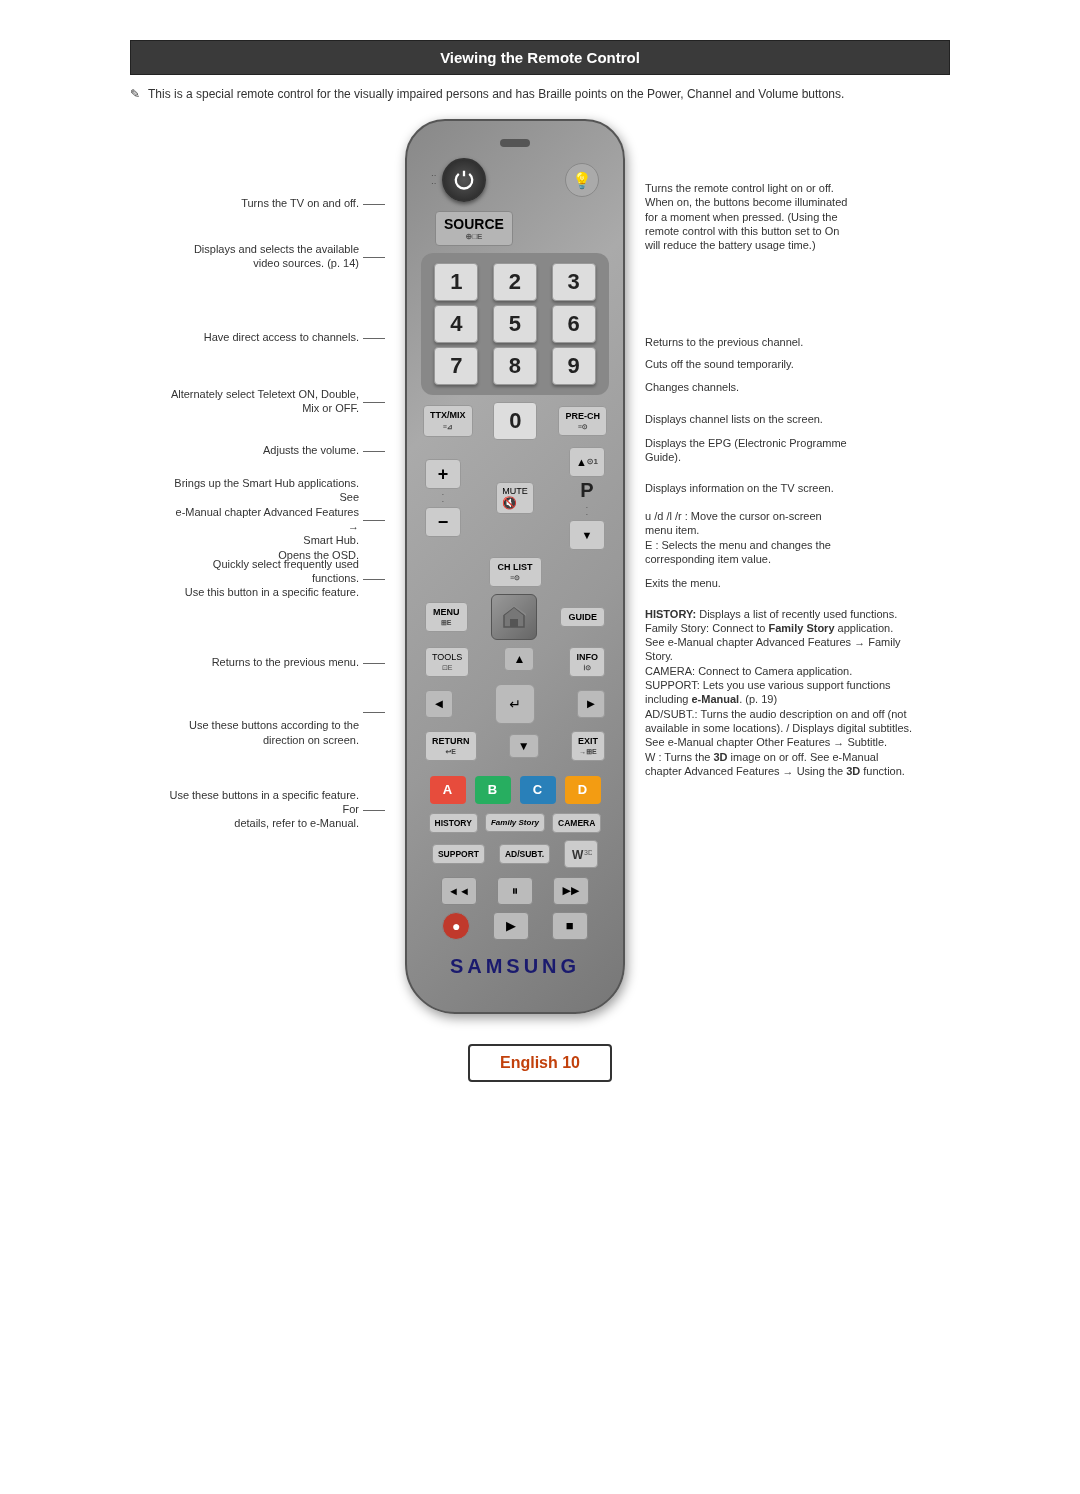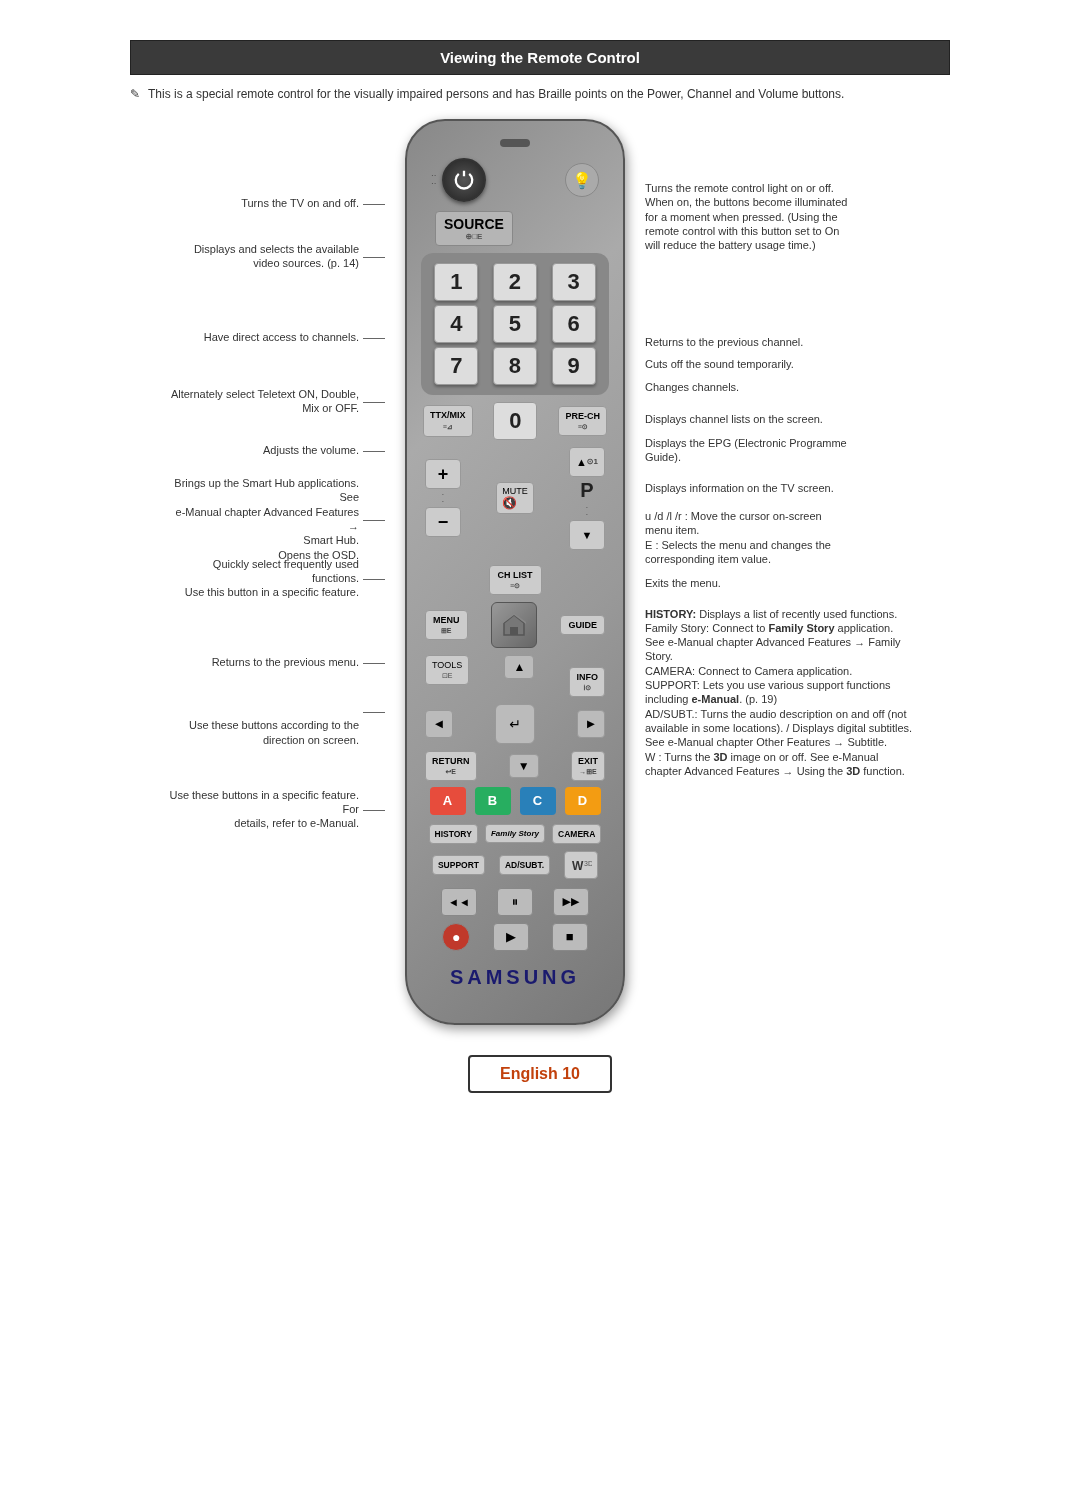--- a/index.html
+++ b/index.html
@@ -304,21 +304,20 @@
     }
     .btn-chlist {
       background: #ccc;
       border: 1px solid #999;
       border-radius: 4px;
       padding: 4px 8px;
       font-size: 9px;
       font-weight: bold;
       cursor: pointer;
       text-align: center;
-      margin-top: 8px;
     }
 
     
     .menu-guide-row {
       display: flex;
       flex-direction: row;
       align-items: center;
       justify-content: space-between;
       width: 100%;
       padding: 0 4px;
@@ -383,21 +382,20 @@
 
     .btn-info {
       background: #ccc;
       border: 1px solid #999;
       border-radius: 4px;
       padding: 4px 6px;
       font-size: 9px;
       font-weight: bold;
       cursor: pointer;
       text-align: center;
-      margin-top: 12px;
     }
     .btn-return {
       background: #ccc;
       border: 1px solid #999;
       border-radius: 4px;
       padding: 4px 6px;
       font-size: 9px;
       font-weight: bold;
       cursor: pointer;
       text-align: center;
@@ -871,21 +869,21 @@
             <span class="sub-icons">ℹ⊙</span>
           </div>
         </div>
 
         <div style="display:flex; flex-direction:row; align-items:center; justify-content:space-between; width:100%; padding: 0 4px; margin-bottom: 2px;">
           <div style="background:#bbb; border:1px solid #999; border-radius:4px; width:28px; height:28px; display:flex; align-items:center; justify-content:center; cursor:pointer; font-size:13px;">◄</div>
           <div style="background:#bbb; border:1px solid #999; border-radius:6px; width:40px; height:40px; display:flex; align-items:center; justify-content:center; cursor:pointer; font-size:14px;">↵</div>
           <div style="background:#bbb; border:1px solid #999; border-radius:4px; width:28px; height:28px; display:flex; align-items:center; justify-content:center; cursor:pointer; font-size:13px;">►</div>
         </div>
 
-        <div style="display:flex; flex-direction:row; align-items:center; justify-content:space-between; width:100%; padding: 0 4px; margin-bottom: 1px;">
+        <div style="display:flex; flex-direction:row; align-items:center; justify-content:space-between; width:100%; padding: 0 4px; margin-bottom: 10px;">
           <div class="btn-return">
             <span>RETURN</span><br>
             <span class="sub-icons">↩E</span>
           </div>
           <div style="background:#bbb; border:1px solid #999; border-radius:4px; width:30px; height:24px; display:flex; align-items:center; justify-content:center; cursor:pointer; font-size:12px;">▼</div>
           <div class="btn-exit">
             <span>EXIT</span><br>
             <span class="sub-icons">→⊞E</span>
           </div>
         </div>

